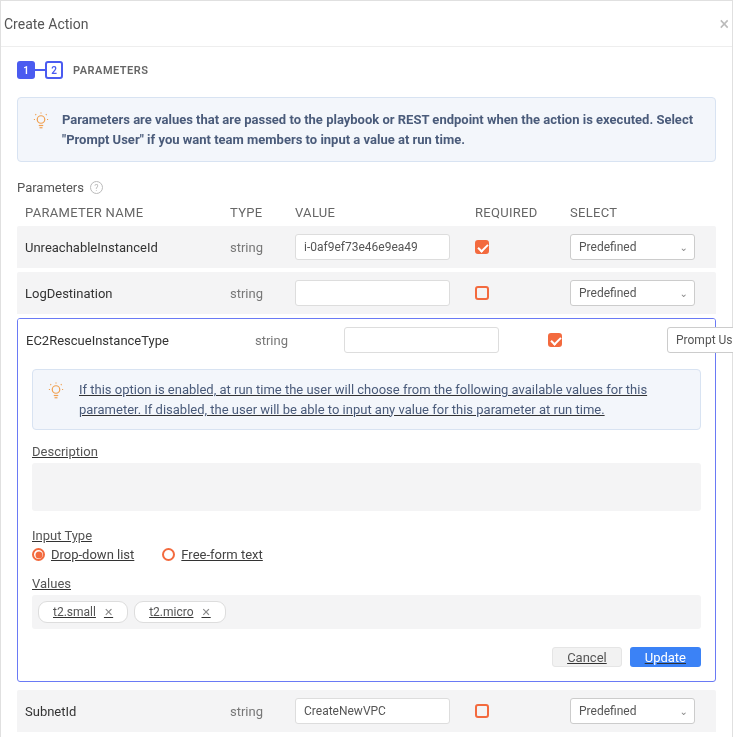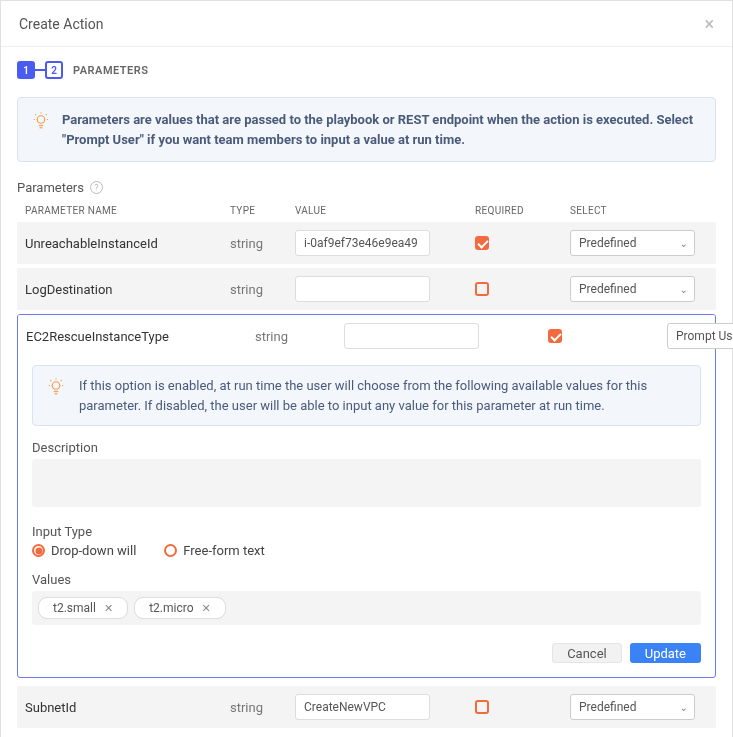--- a/index.html
+++ b/index.html
@@ -1,51 +1,51 @@
 <!DOCTYPE html>
 <html><head>
 <meta charset="utf-8">
 <style>
   * { box-sizing: border-box; font-family: -apple-system, BlinkMacSystemFont, "Segoe UI", Roboto, Helvetica, Arial, sans-serif; }
   body { margin: 0; background: #fff; color: #333; font-size: 13px; }
   .modal { width: 733px; border: 1px solid #e0e0e0; }
-  .modal-header { display: flex; align-items: center; justify-content: space-between; padding: 12px 18px; border-bottom: 1px solid #eee; }
+  .modal-header { display: flex; align-items: center; justify-content: space-between; padding: 12px 3px; border-bottom: 1px solid #eee; }
   .modal-title { font-size: 14px; color: #555; }
   .close-x { color: #bbb; font-size: 18px; cursor: pointer; }
   .body { padding: 0 0 10px 0; }
   .stepper { display: flex; align-items: center; gap: 10px; padding: 14px 16px 18px 16px; }
   .steps { display: flex; align-items: center; }
   .step { width: 18px; height: 18px; border-radius: 3px; background: #4a5bf0; color: #fff; font-size: 10px; display:flex; align-items:center; justify-content:center; font-weight:600; }
   .step.outline { background:#fff; color:#4a5bf0; border:2px solid #4a5bf0; }
   .step-line { width: 10px; height: 2px; background:#4a5bf0; }
   .step-label { font-size: 11px; letter-spacing: .5px; color:#666; font-weight:600; }
   .content { padding: 0 16px 6px 16px; }
   .infobox { display:flex; gap:12px; align-items:flex-start; background:#f3f6fb; border:1px solid #d8e3f2; border-radius:4px; padding:12px 14px; color:#4a5b7a; line-height:1.5;font-weight:bold; }
   .bulb { width:18px; height:18px; flex:0 0 18px; margin-top:2px; }
   .bulb svg { width:18px; height:18px; }
   .section-label { margin: 18px 0 4px 0; color:#555; display:flex; align-items:center; gap:6px; }
   .help-q { width:13px; height:13px; border:1px solid #bbb; border-radius:50%; color:#bbb; font-size:9px; display:flex; align-items:center; justify-content:center; }
-  .table-head { display:flex; padding:6px 8px; font-size:10px; color:#666; letter-spacing:.3px; }
+  .table-head { display:flex; padding:6px 8px; font-size:13px; color:#666; letter-spacing:.3px; }
   .col-name { flex: 0 0 205px; }
   .col-type { flex: 0 0 65px; }
   .col-value { flex: 0 0 170px; margin-right:10px; }
   .col-req  { flex: 0 0 95px; display:flex; align-items:center; }
   .col-sel  { flex: 1 1 auto; }
   .row { display:flex; align-items:center; padding:8px 8px; background:#f4f4f5; border-bottom:4px solid #fff; border-radius:2px; }
   .row .col-name { color:#333; }
   .row .col-type { color:#777; }
-  .txt-input { width:135px; height:26px; border:1px solid #ddd; border-radius:3px; background:#fff; padding:0 8px; font-size:12px; color:#555; }
+  .txt-input { width:155px; height:26px; border:1px solid #ddd; border-radius:3px; background:#fff; padding:0 8px; font-size:12px; color:#555; }
   .chk { width:14px; height:14px; border:2px solid #f36a3e; border-radius:3px; display:inline-block; position:relative; }
   .chk.checked { background:#f36a3e; }
   .chk.checked::after { content:""; position:absolute; left:3px; top:0px; width:4px; height:8px; border:solid #fff; border-width:0 2px 2px 0; transform:rotate(45deg); }
   .select { width:125px; height:26px; border:1px solid #ccc; border-radius:3px; background:#fff; padding:0 22px 0 8px; font-size:12px; color:#555; cursor:pointer; text-align:left; position:relative; }
   .select .caret { position:absolute; right:6px; top:50%; transform:translateY(-50%); color:#888; font-size:10px; }
   .expanded-wrap { border:1px solid #6a7af5; border-radius:3px; padding:0; margin-bottom:8px; }
   .expanded-wrap .row { background:#fff; border-bottom:none;gap:24px; }
-  .inner-pad { padding: 8px 14px 14px 14px; }
+  .inner-pad { padding: 8px 14px 14px 14px; text-decoration: underline; }
   .inner-info { display:flex; gap:14px; align-items:flex-start; background:#f3f6fb; border:1px solid #d8e3f2; border-radius:4px; padding:10px 14px; color:#4a5b7a; line-height:1.5; }
   .field-label { margin:14px 0 4px 0; color:#555; }
   .textarea { width:100%; height:48px; background:#f4f4f5; border:none; border-radius:3px; resize:none; padding:8px; font-size:12px; color:#555; }
   .radios { display:flex; gap:28px; align-items:center; margin-top:4px; }
   .radio { display:flex; align-items:center; gap:6px; color:#444; cursor:pointer; }
   .rdot { width:13px; height:13px; border:2px solid #f36a3e; border-radius:50%; display:inline-block; position:relative; }
   .rdot.sel::after { content:""; width:7px; height:7px; background:#f36a3e; border-radius:50%; position:absolute; top:50%; left:50%; transform:translate(-50%,-50%); }
   .tags-box { background:#f4f4f5; border-radius:3px; padding:6px; display:flex; gap:6px; flex-wrap:wrap; }
   .tag { background:#fff; border:1px solid #ddd; border-radius:9px; padding:3px 14px; display:flex; align-items:center; gap:8px; font-size:12px; color:#555; }
   .tag .x { color:#888; font-size:11px; cursor:pointer; }
@@ -175,21 +175,21 @@
             <div>If this option is enabled, at run time the user will choose from the following available values for this parameter. If disabled, the user will be able to input any value for this parameter at run time.</div>
           </div>
 
           <div class="field-label">Description</div>
           <textarea class="textarea" style=""></textarea>
 
           <div class="field-label">Input Type</div>
           <div class="radios">
             <label class="radio">
               <span class="rdot sel"></span>
-              <span>Drop-down will</span>
+              <span>Drop-down list</span>
             </label>
             <label class="radio">
               <span class="rdot"></span>
               <span>Free-form text</span>
             </label>
           </div>
 
           <div class="field-label">Values</div>
           <div class="tags-box">
             <span class="tag">

